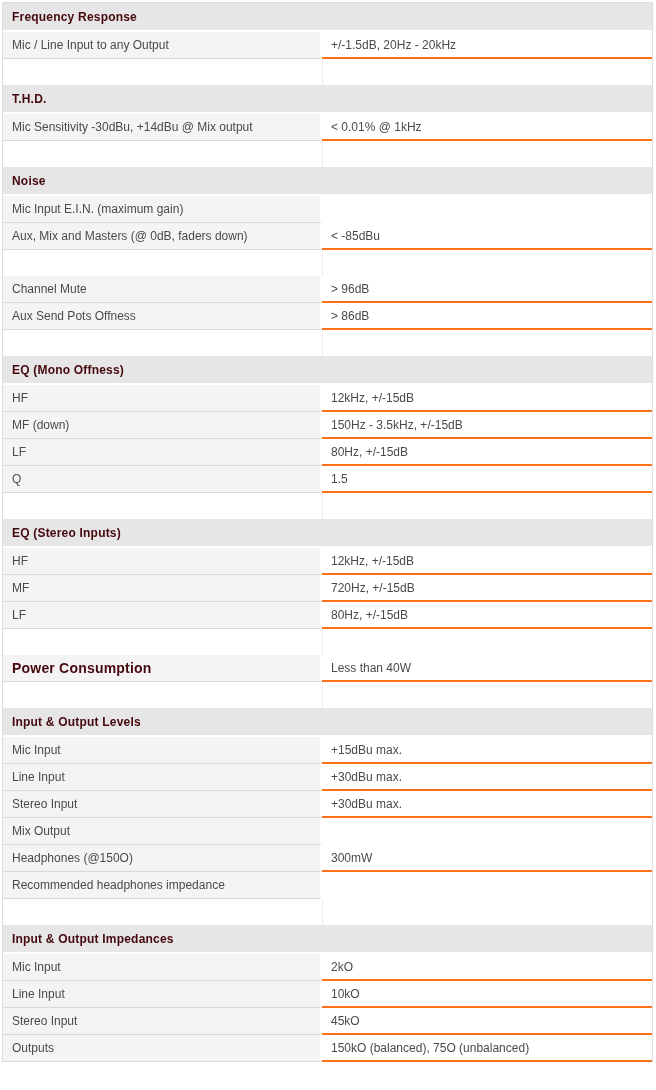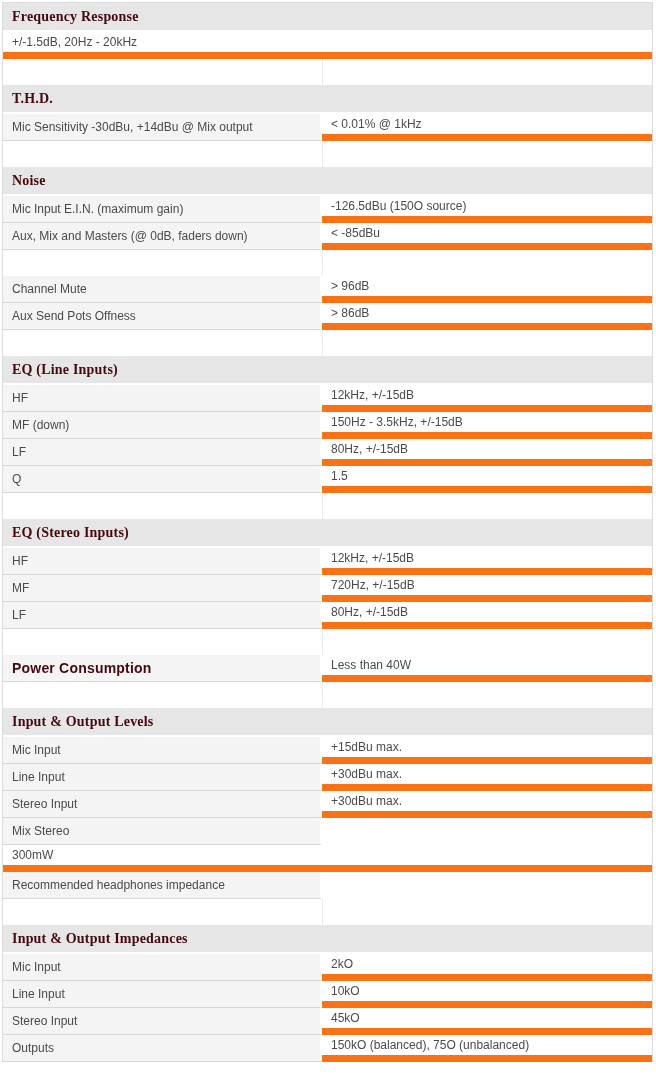--- a/index.html
+++ b/index.html
@@ -22,24 +22,23 @@
     box-sizing: border-box;
     height: 29px;
     background: var(--header-bg, #e6e6e6);
     border-bottom: 2px solid #ffffff;
     display: flex;
     align-items: center;
     padding-left: 9px;
   }
   .section-title-text {
     font-weight: bold;
-    font-size: 14px;
+    font-size: 12px;
     letter-spacing: 0.2px;
     color: var(--header-text, #45080d);
-    font-family: Liberation Serif, serif;
   }
   .row {
     display: flex;
     box-sizing: border-box;
     height: 27px;
   }
   .cell {
     box-sizing: border-box;
     display: flex;
     align-items: center;
@@ -53,21 +52,21 @@
     width: 319px;
     padding-left: 9px;
     background: var(--label-cell-bg, #f4f4f4);
     border-right: 2px solid #ffffff;
     border-bottom: 1px solid #d8d8d8;
   }
   .value-cell {
     flex: 1 1 auto;
     padding-left: 9px;
     background: #ffffff;
-    border-bottom: 7px solid #f97316;
+    border-bottom: 2px solid #f97316;
   }
   .power-row .label-cell {
     font-weight: bold;
     font-size: 14px;
     letter-spacing: 0.2px;
     color: var(--header-text, #45080d);
   }
   .spacer {
     display: flex;
     box-sizing: border-box;
@@ -83,20 +82,21 @@
   }
 </style>
 </head>
 <body>
 
 <div id="specs-table">
     <div class="section-header">
       <span class="section-title-text">Frequency Response</span>
     </div>
     <div class="row">
+      <div class="cell label-cell">Mic / Line Input to any Output</div>
       <div class="cell value-cell">+/-1.5dB, 20Hz - 20kHz</div>
     </div>
     <div class="spacer">
       <div class="spacer-left"></div>
       <div class="spacer-right"></div>
     </div>
     <div class="section-header">
       <span class="section-title-text">T.H.D.</span>
     </div>
     <div class="row">
@@ -105,21 +105,20 @@
     </div>
     <div class="spacer">
       <div class="spacer-left"></div>
       <div class="spacer-right"></div>
     </div>
     <div class="section-header">
       <span class="section-title-text">Noise</span>
     </div>
     <div class="row">
       <div class="cell label-cell">Mic Input E.I.N. (maximum gain)</div>
-      <div class="cell value-cell">-126.5dBu (150O source)</div>
     </div>
     <div class="row">
       <div class="cell label-cell">Aux, Mix and Masters (@ 0dB, faders down)</div>
       <div class="cell value-cell">&lt; -85dBu</div>
     </div>
     <div class="spacer">
       <div class="spacer-left"></div>
       <div class="spacer-right"></div>
     </div>
     <div class="row">
@@ -128,21 +127,21 @@
     </div>
     <div class="row">
       <div class="cell label-cell">Aux Send Pots Offness</div>
       <div class="cell value-cell">&gt; 86dB</div>
     </div>
     <div class="spacer">
       <div class="spacer-left"></div>
       <div class="spacer-right"></div>
     </div>
     <div class="section-header">
-      <span class="section-title-text">EQ (Line Inputs)</span>
+      <span class="section-title-text">EQ (Mono Offness)</span>
     </div>
     <div class="row">
       <div class="cell label-cell">HF</div>
       <div class="cell value-cell">12kHz, +/-15dB</div>
     </div>
     <div class="row">
       <div class="cell label-cell">MF (down)</div>
       <div class="cell value-cell">150Hz - 3.5kHz, +/-15dB</div>
     </div>
     <div class="row">
@@ -193,23 +192,24 @@
     </div>
     <div class="row">
       <div class="cell label-cell">Line Input</div>
       <div class="cell value-cell">+30dBu max.</div>
     </div>
     <div class="row">
       <div class="cell label-cell">Stereo Input</div>
       <div class="cell value-cell">+30dBu max.</div>
     </div>
     <div class="row">
-      <div class="cell label-cell">Mix Stereo</div>
-    </div>
-    <div class="row">
+      <div class="cell label-cell">Mix Output</div>
+    </div>
+    <div class="row">
+      <div class="cell label-cell">Headphones (@150O)</div>
       <div class="cell value-cell">300mW</div>
     </div>
     <div class="row">
       <div class="cell label-cell">Recommended headphones impedance</div>
     </div>
     <div class="spacer">
       <div class="spacer-left"></div>
       <div class="spacer-right"></div>
     </div>
     <div class="section-header">

